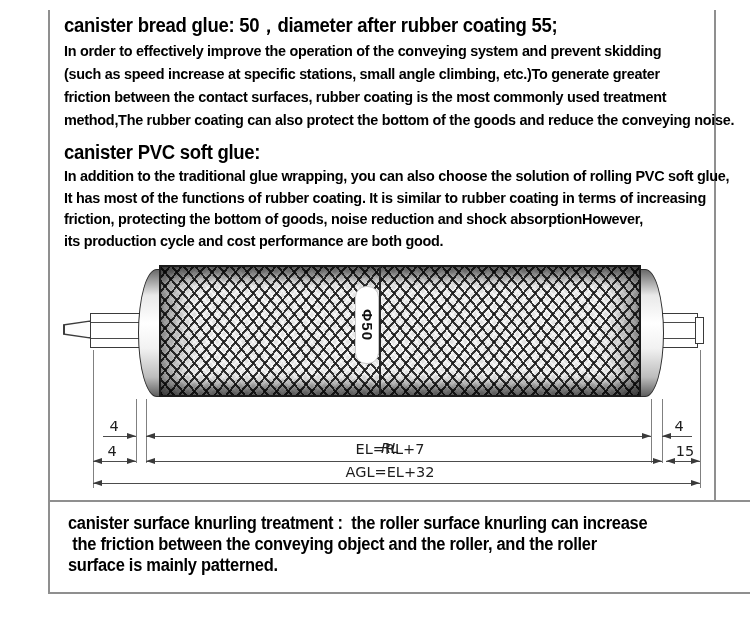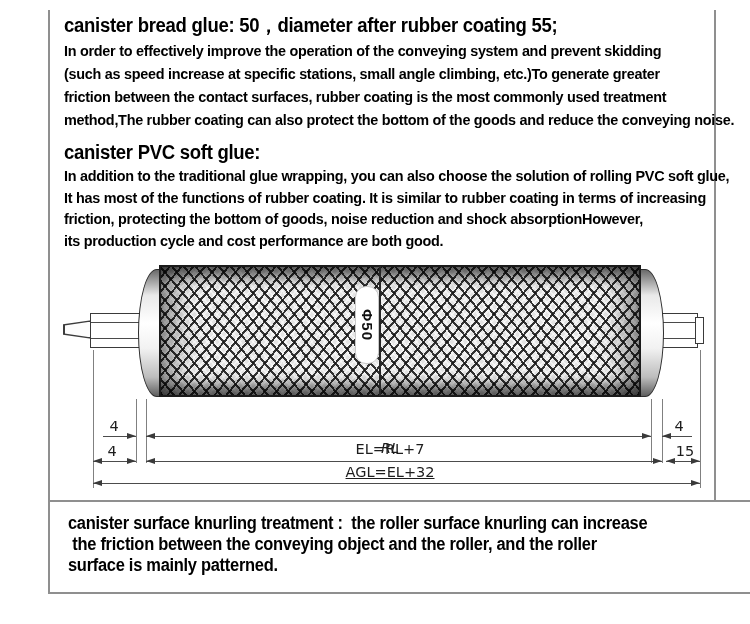--- a/index.html
+++ b/index.html
@@ -148,21 +148,21 @@
     <div class="arr r" style="left:127px;top:458px;"></div>
     <div class="dlabel" style="left:320px;top:441px;width:140px;">EL=RL+7</div>
     <div class="dline" style="left:146px;top:461px;width:516px;"></div>
     <div class="arr l" style="left:146px;top:458px;"></div>
     <div class="arr r" style="left:653px;top:458px;"></div>
     <div class="dlabel" style="left:670px;top:443px;width:30px;">15</div>
     <div class="dline" style="left:666px;top:461px;width:34px;"></div>
     <div class="arr l" style="left:666px;top:458px;"></div>
     <div class="arr r" style="left:691px;top:458px;"></div>
 
-    <div class="dlabel" style="left:315px;top:464px;width:150px;text-decoration:underline;">AGL=EL+32</div>
+    <div class="dlabel" style="left:315px;top:464px;width:150px;">AGL=EL+32</div>
     <div class="dline" style="left:93px;top:483px;width:607px;"></div>
     <div class="arr l" style="left:93px;top:480px;"></div>
     <div class="arr r" style="left:691px;top:480px;"></div>
   </div>
 
   <div class="knurl-box">
     <div class="knurl-text">
       <div class="kline">canister surface knurling treatment :  the roller surface knurling can increase</div>
       <div class="kline"> the friction between the conveying object and the roller, and the roller</div>
       <div class="kline">surface is mainly patterned.</div>

